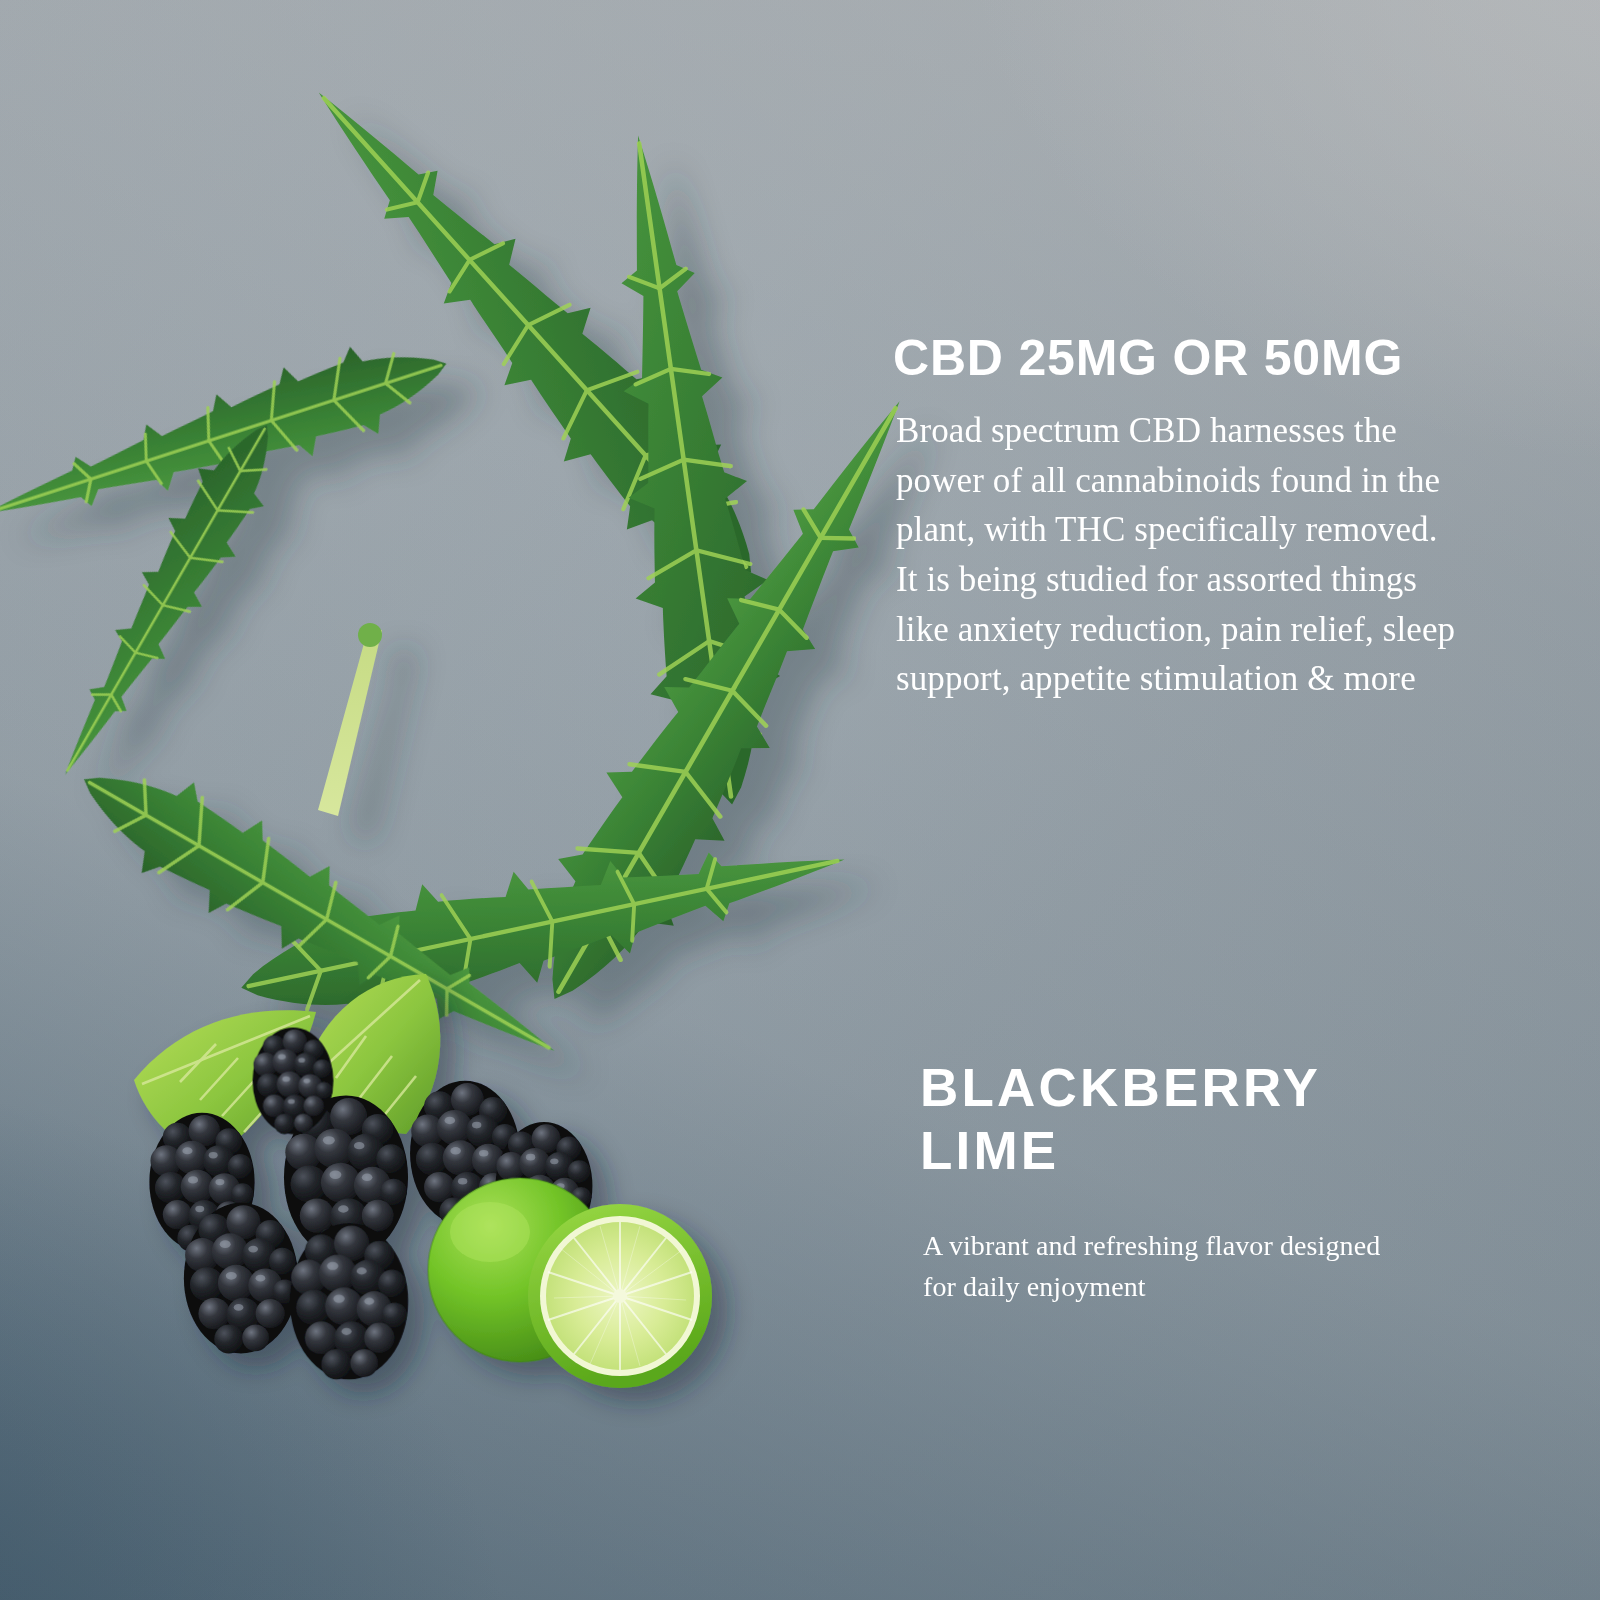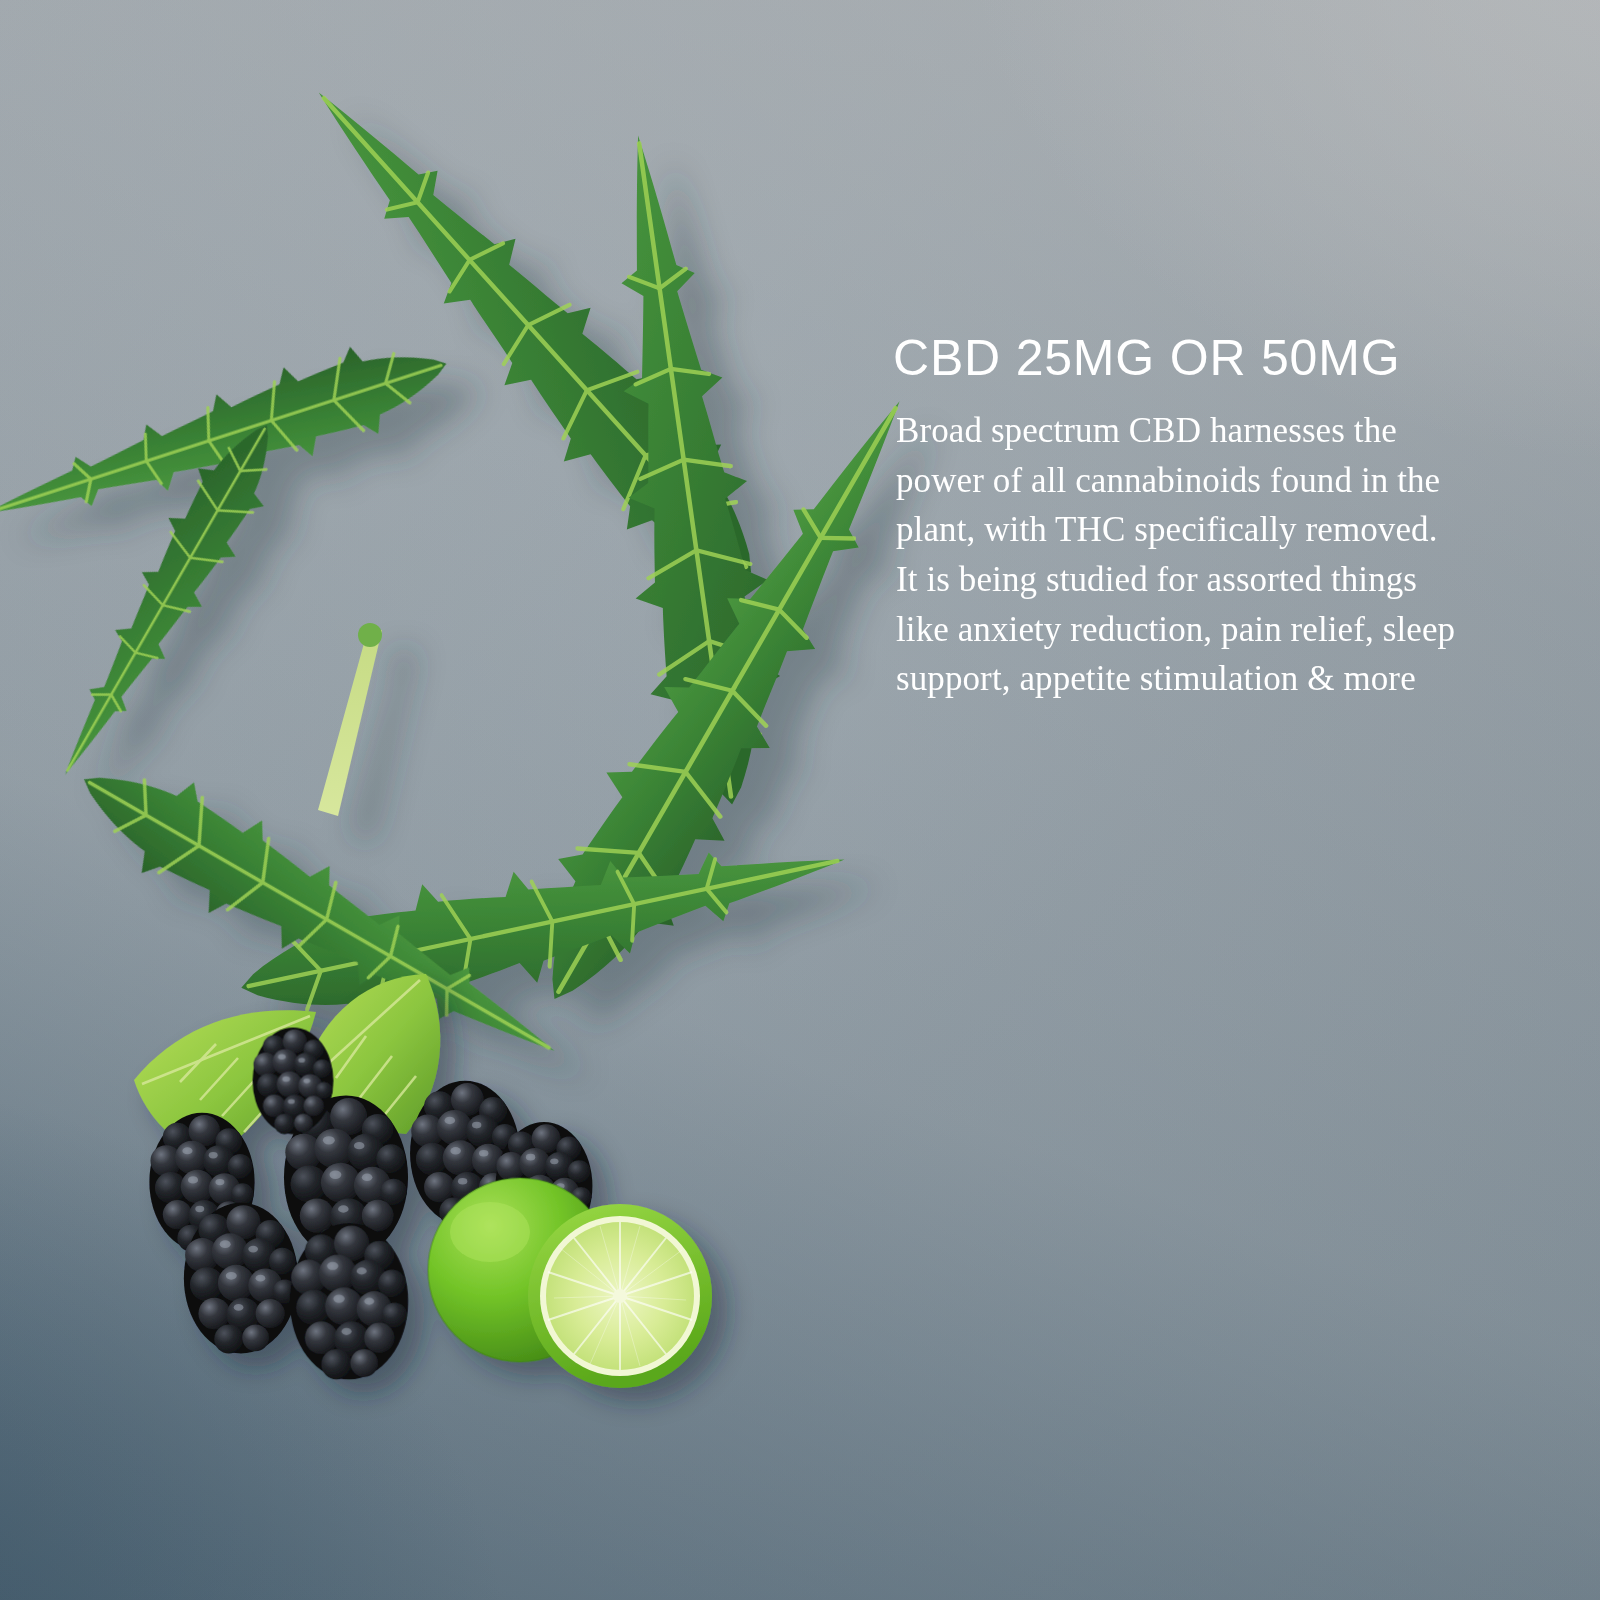--- a/index.html
+++ b/index.html
@@ -45,21 +45,21 @@
 
   
   .text-block { position: absolute; }
 
   #block-cbd { left: 893px; top: 333px; width: 580px; }
   #block-flavor { left: 920px; top: 1057px; width: 560px; }
 
   h1.kicker {
     margin: 0;
     color: #ffffff;
-    font-weight: 400;
+    font-weight: 700;
     font-size: 50px;
     line-height: 1.02;
     letter-spacing: 0.8px;
     font-family: "Liberation Sans", sans-serif;
   }
   h1.kicker.wide {
     font-size: 53px;
     letter-spacing: 3.2px;
     line-height: 1.18;
     font-weight: 700;
@@ -348,14 +348,19 @@
         </g>
       </g>
     </svg>
   </div>
 
   <div class="text-block" id="block-cbd">
     <h1 class="kicker">CBD 25MG OR 50MG</h1>
     <p class="body">Broad spectrum CBD harnesses the power of all cannabinoids found in the plant, with THC specifically removed. It is being studied for assorted things like anxiety reduction, pain relief, sleep support, appetite stimulation &amp; more</p>
   </div>
 
+  <div class="text-block" id="block-flavor">
+    <h1 class="kicker wide">BLACKBERRY</h1>
+    <h1 class="kicker wide">LIME</h1>
+    <p class="body small">A vibrant and refreshing flavor designed for daily enjoyment</p>
+  </div>
 
 </div>
 
 </body></html>

